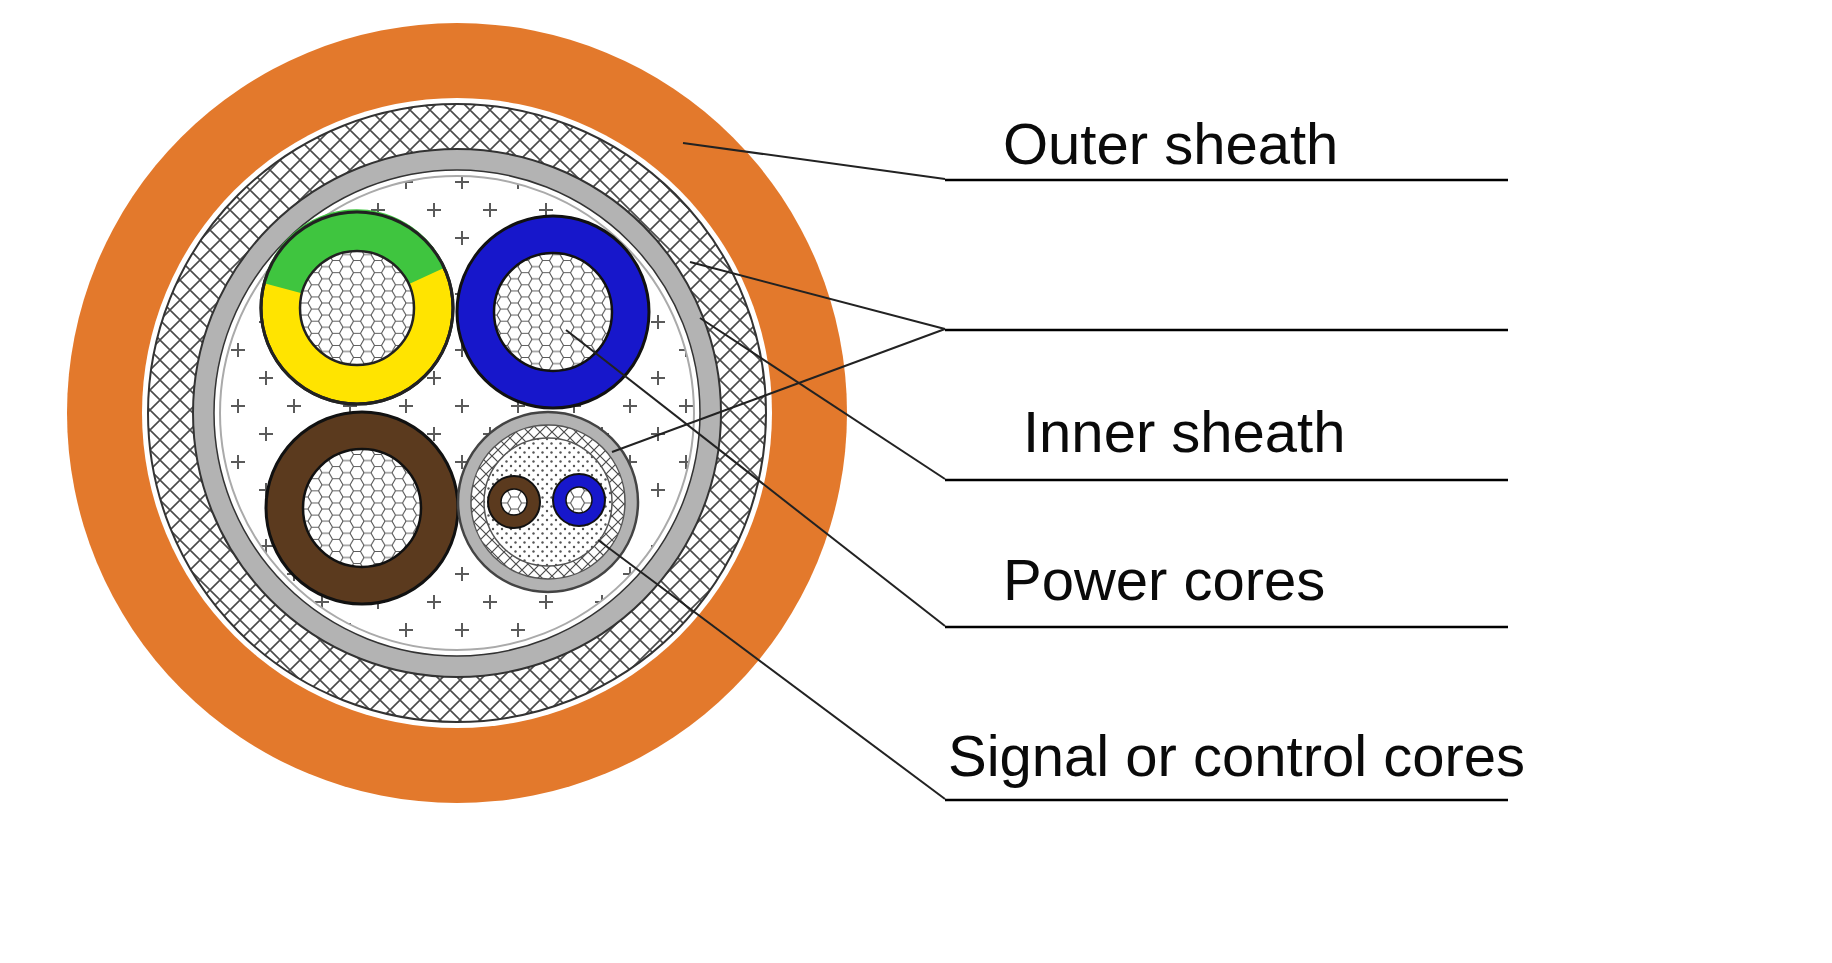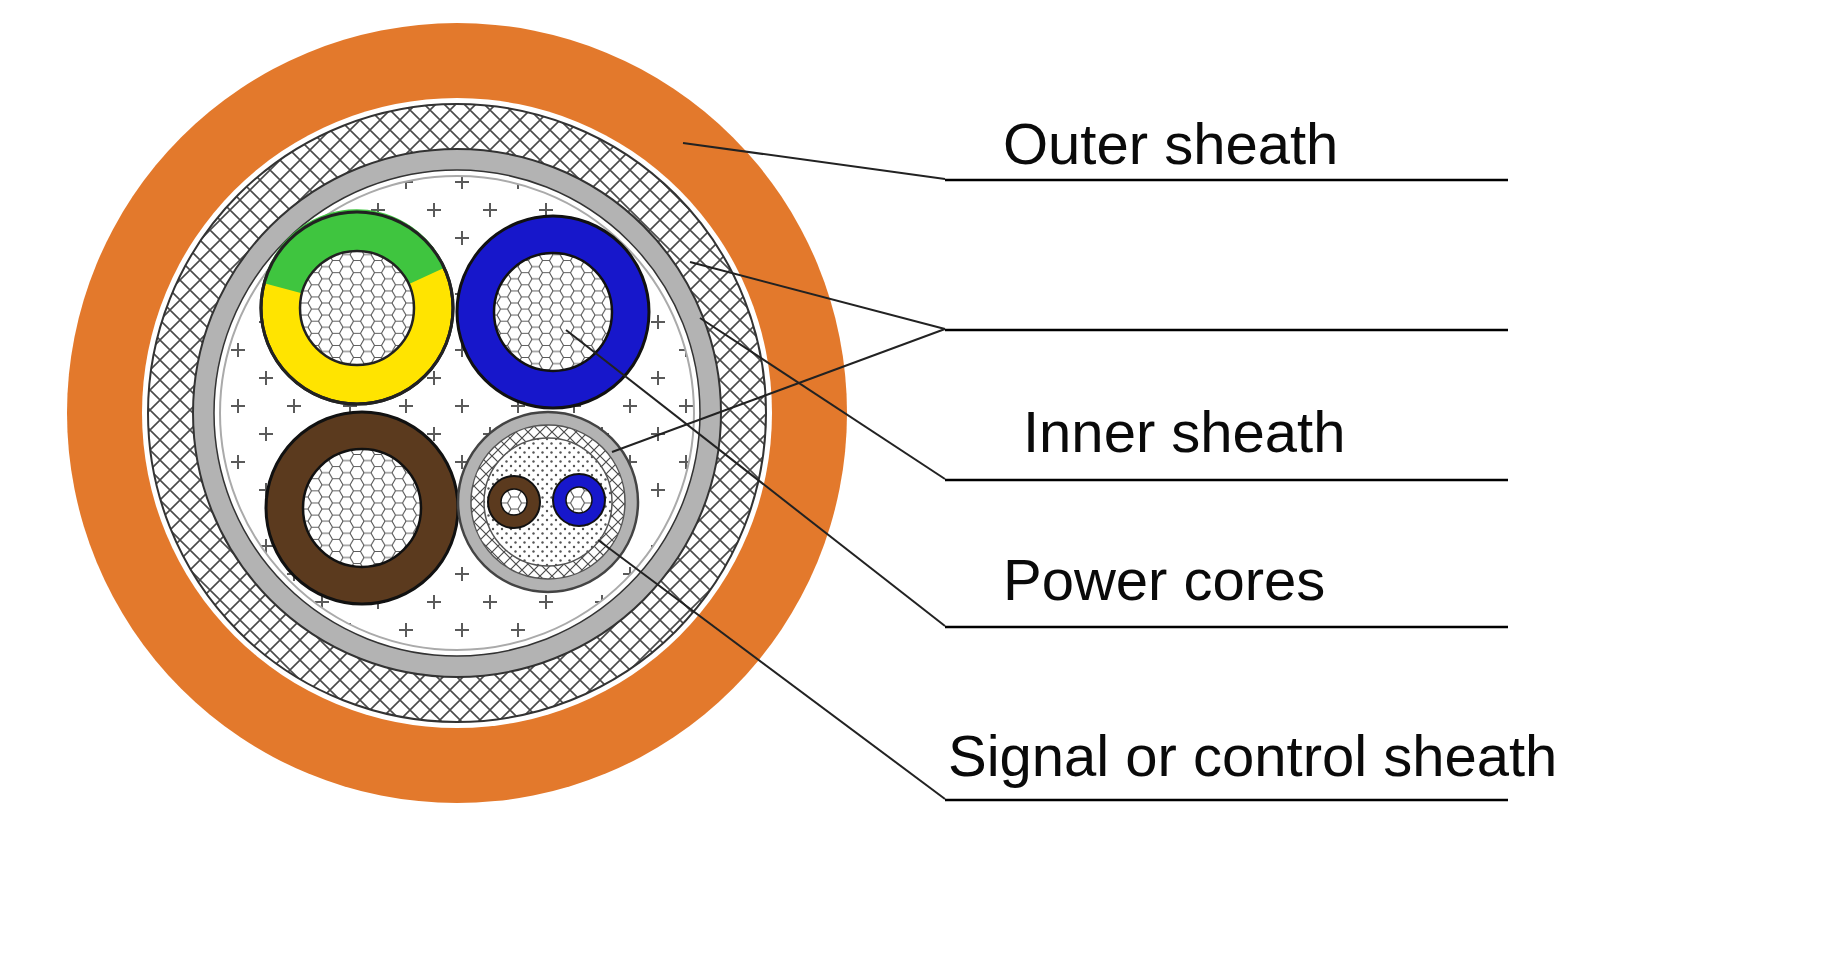--- a/index.html
+++ b/index.html
@@ -132,15 +132,15 @@
     </g>
   </svg>
 
   <div class="label label-outer">Outer sheath</div>
 
 
   <div class="label label-inner">Inner sheath</div>
 
   <div class="label label-power">Power cores</div>
 
-  <div class="label label-signal">Signal or control sheath</div>
+  <div class="label label-signal">Signal or control cores</div>
 
 </div>
 
 </body></html>

